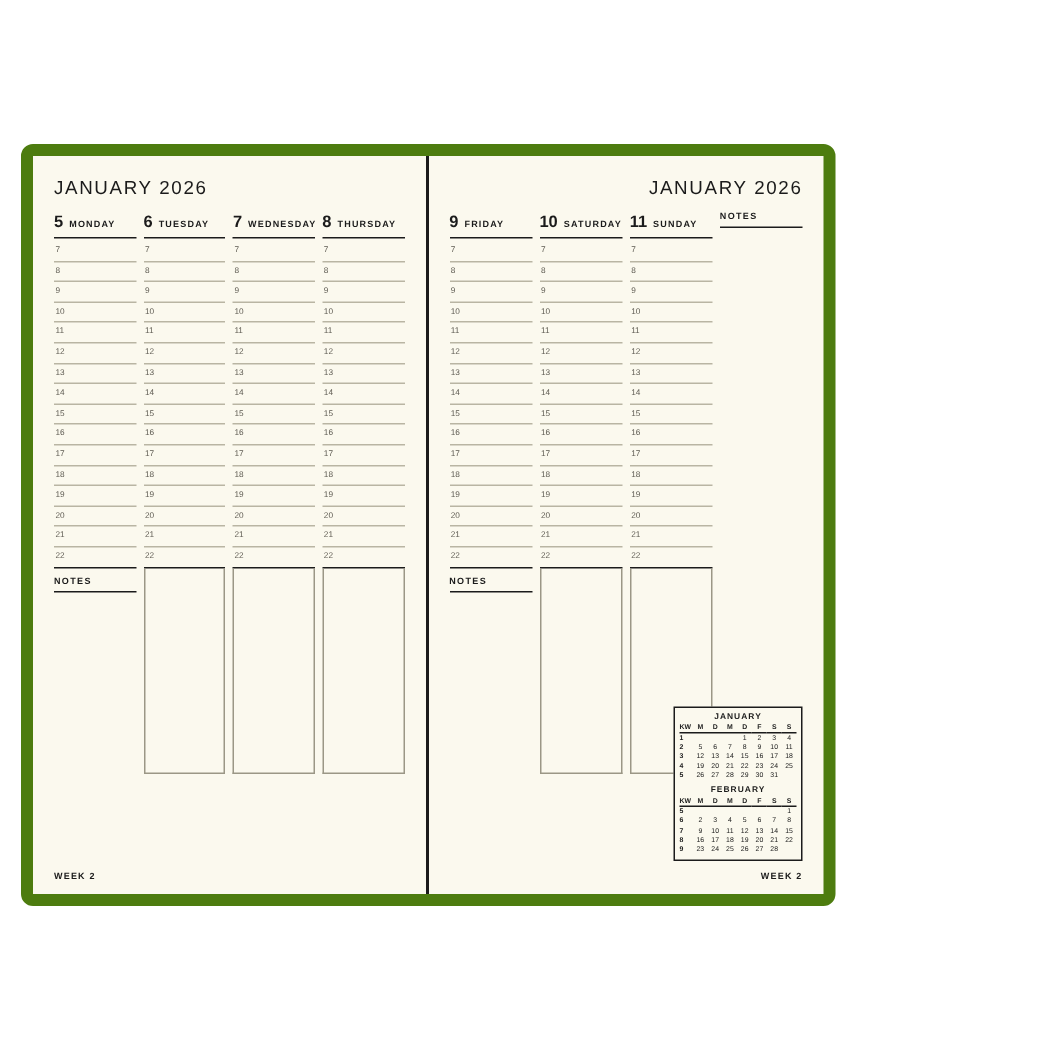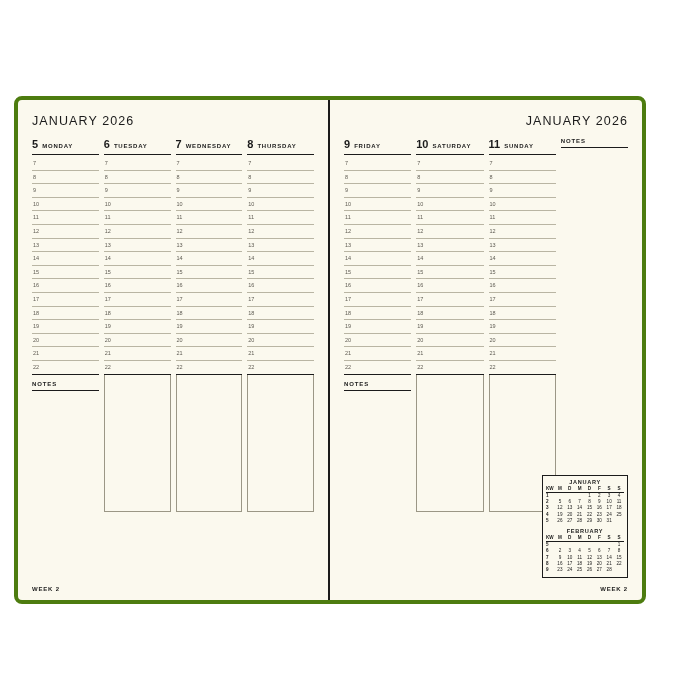--- a/index.html
+++ b/index.html
@@ -5,23 +5,23 @@
   html,body{margin:0;padding:0;}
   body{
     width:700px;height:700px;
     background:#ffffff;
     font-family:"Liberation Sans", sans-serif;
     overflow:hidden;
   }
   .planner{
     position:absolute;
     left:14px;top:96px;
-    width:632px;height:508px;
+    width:543px;height:508px;
     background:#fbf9ee;
-    border:4px solid #4d7c0f;
+    border:8px solid #4d7c0f;
     border-radius:8px;
     box-sizing:border-box;
     display:flex;
   }
   .page{
     position:relative;
     box-sizing:border-box;
     height:100%;
     padding:14px 14px 10px 14px;
   }

